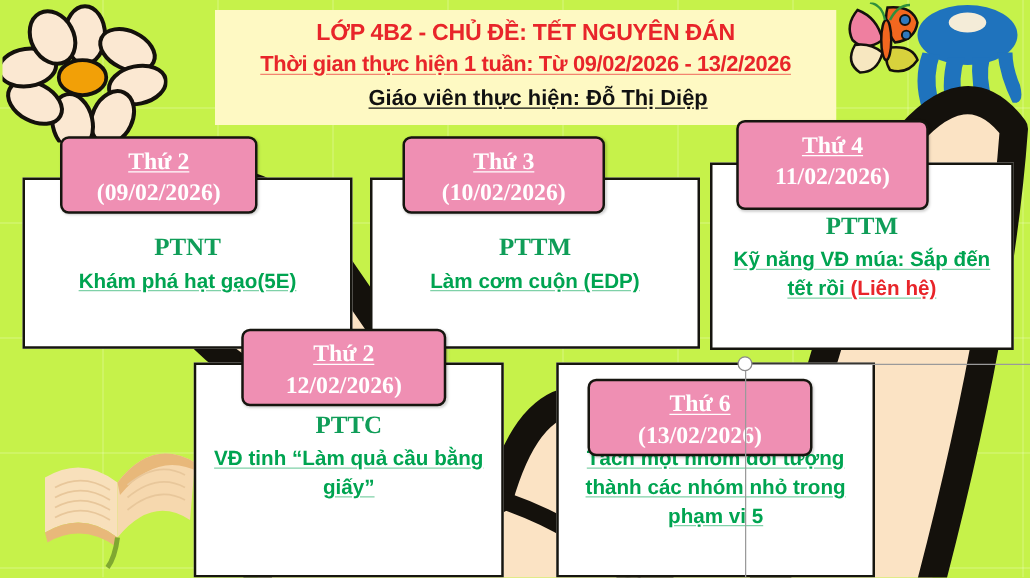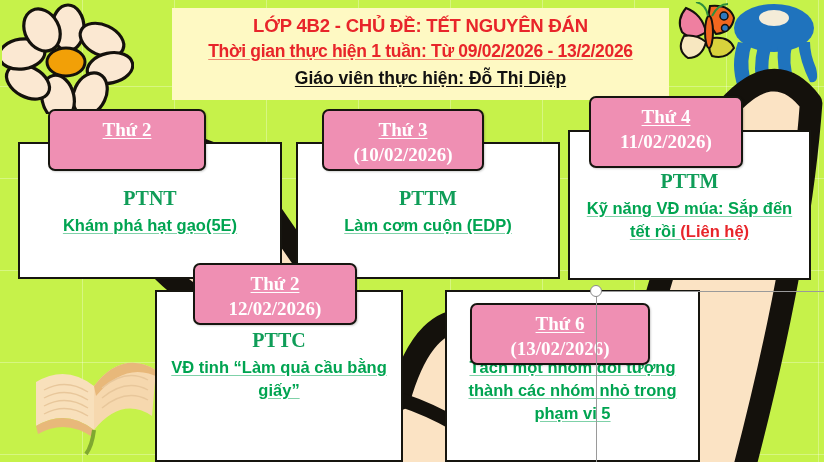--- a/index.html
+++ b/index.html
@@ -243,20 +243,21 @@
   <div class="detail"><span>VĐ tinh “Làm quả cầu bằng giấy”</span><span class="hl"></span></div>
 </div>
 
 <div class="card" id="card-fri">
   <div class="subject">PTNT</div>
   <div class="detail"><span>Tách một nhóm đối tượng thành các nhóm nhỏ trong phạm vi 5</span><span class="hl"></span></div>
 </div>
 
 <div class="badge" id="badge-mon">
   <span class="d-name">Thứ 2</span>
+  <span class="d-date">(09/02/2026)</span>
 </div>
 <div class="badge" id="badge-tue">
   <span class="d-name">Thứ 3</span>
   <span class="d-date">(10/02/2026)</span>
 </div>
 <div class="badge" id="badge-wed">
   <span class="d-name">Thứ 4</span>
   <span class="d-date">11/02/2026)</span>
 </div>
 <div class="badge" id="badge-thu">

